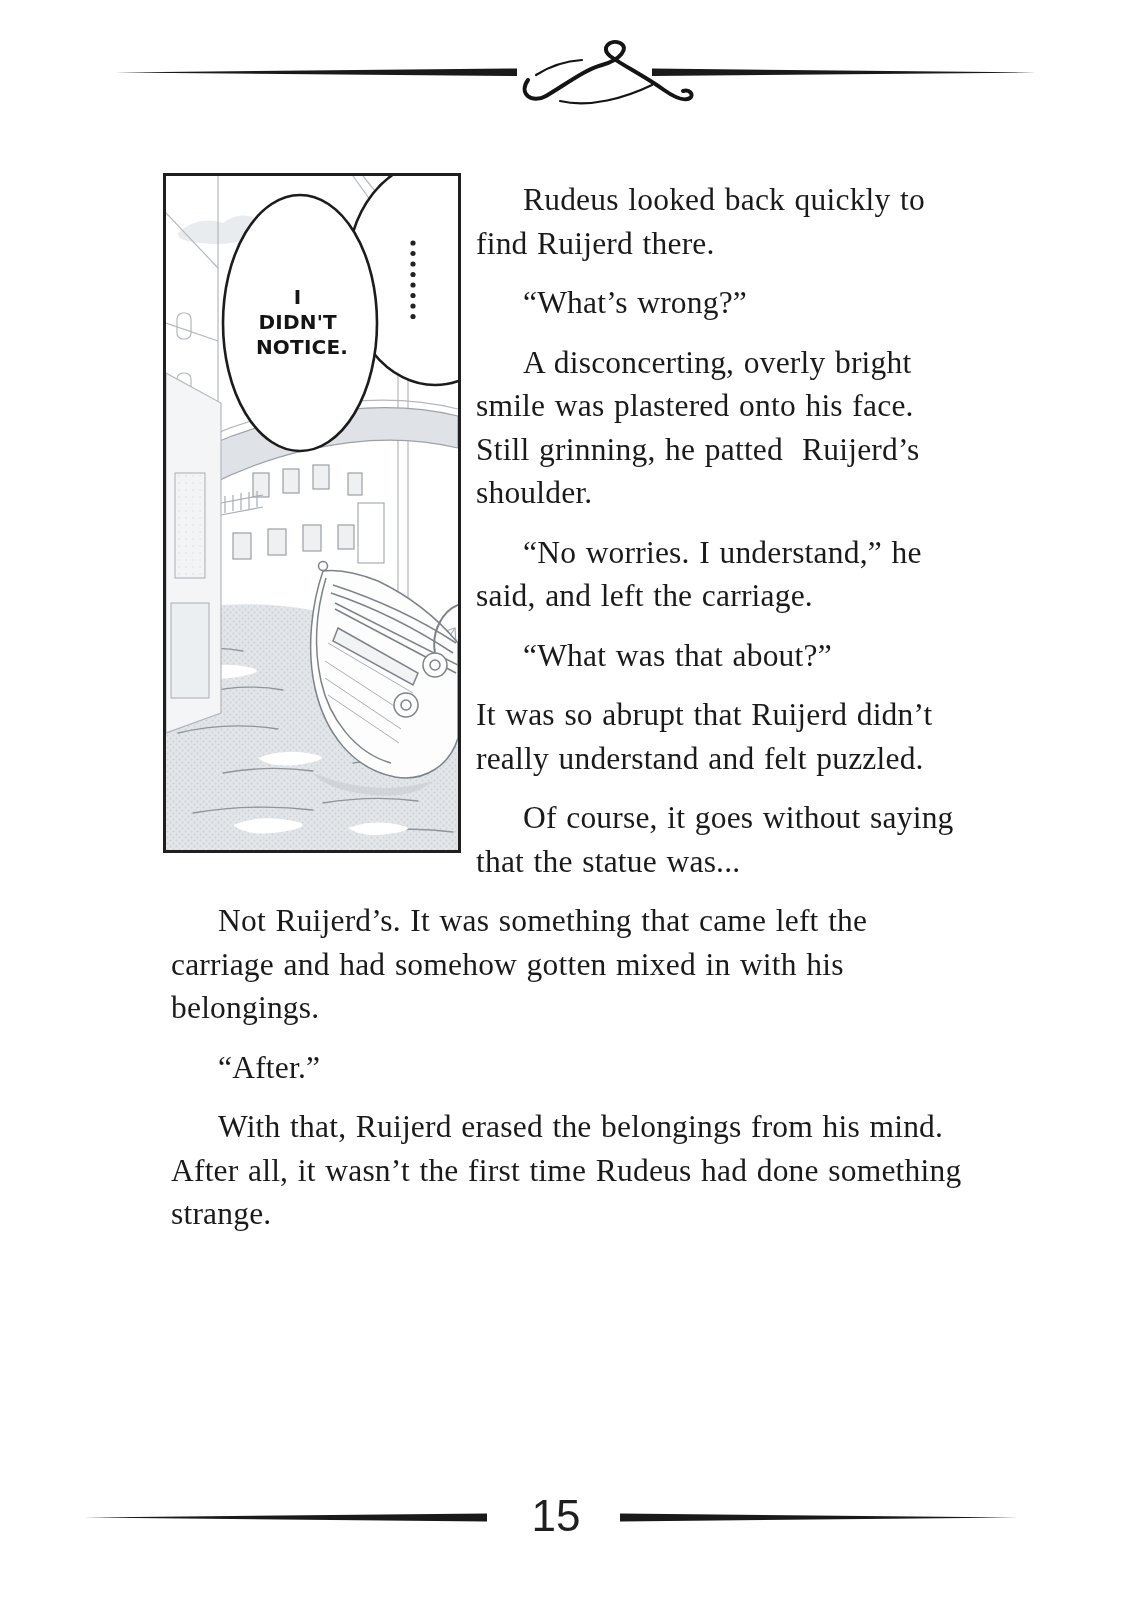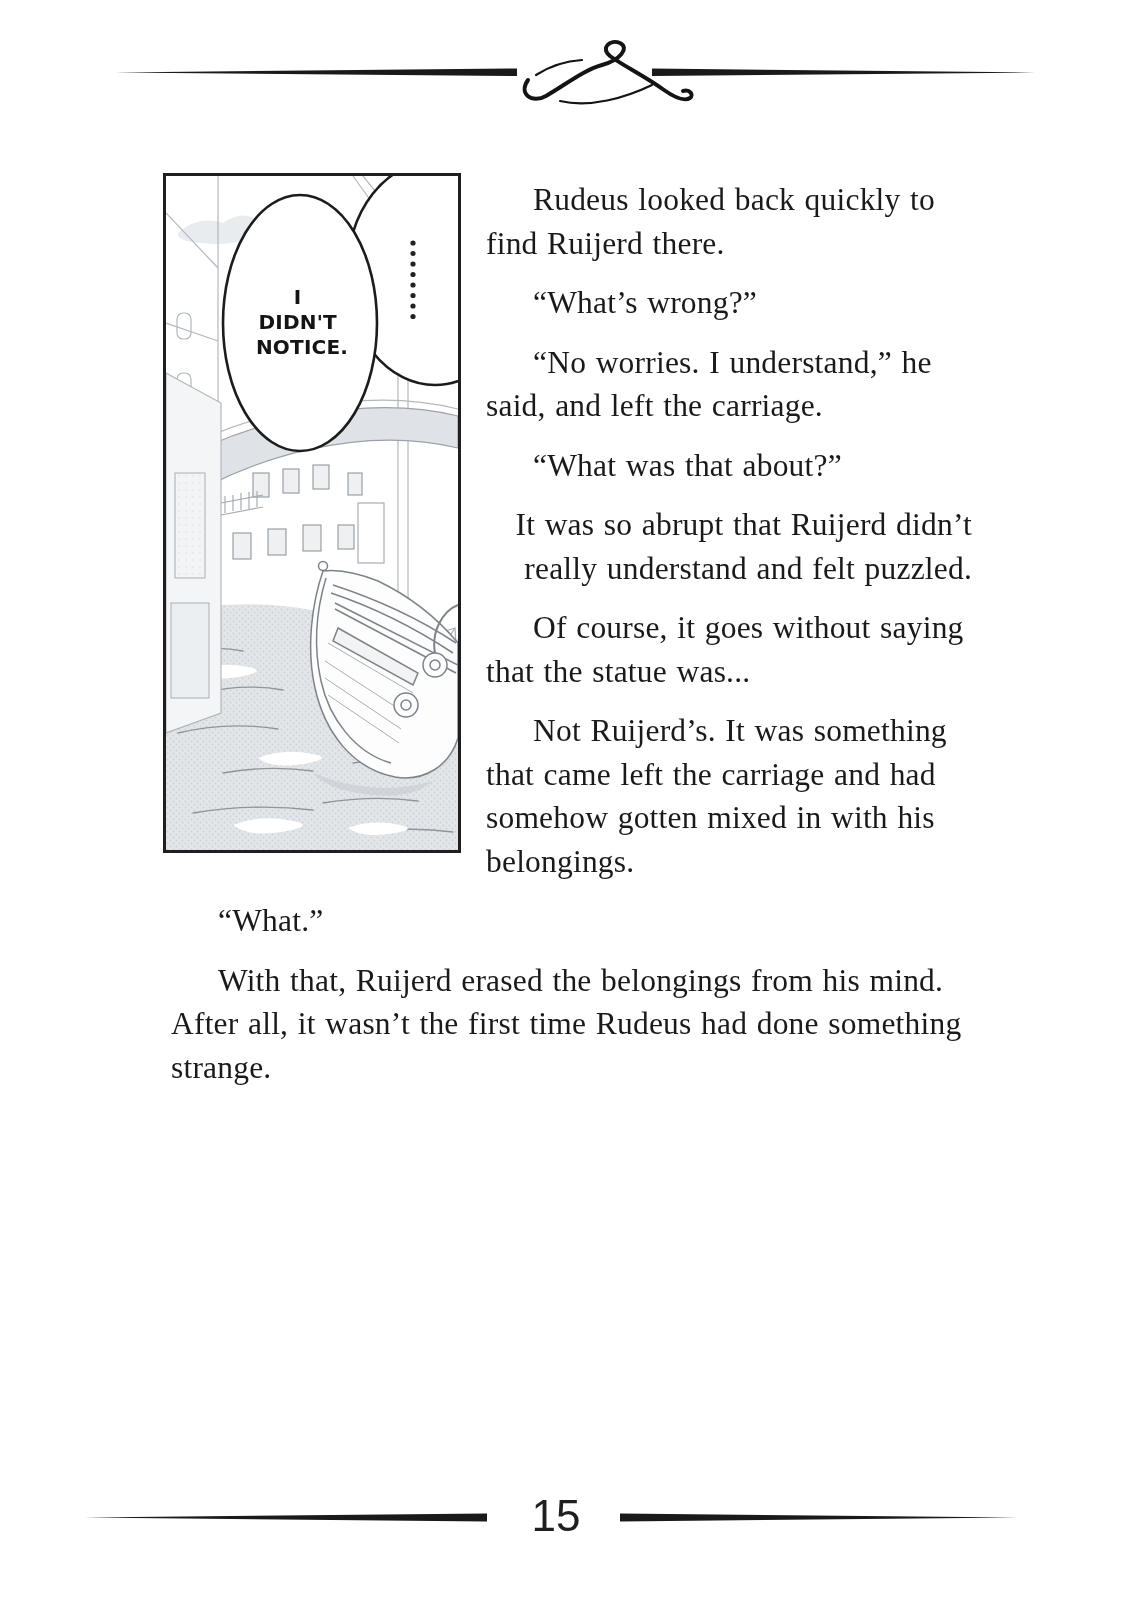--- a/index.html
+++ b/index.html
@@ -17,26 +17,26 @@
   #footer-area{top:1482px;}
   
   #body-text{
     position:absolute;
     left:155px;top:162px;width:833px;
     font-size:31.5px;line-height:43.5px;
     letter-spacing:0.2px;word-spacing:1.5px;
     text-align:left;
   }
   #body-text p{margin:16px;text-indent:47px;white-space:pre-wrap;}
-  #body-text p.flush{text-indent:0;text-align:right;}
+  #body-text p.flush{text-indent:0;}
   
   #manga-figure{
     float:left;
     width:298px;height:680px;
-    margin:3px 17px 32px 0;
+    margin:3px 7px 32px 0;
     padding:8px;border:0;
   }
   #manga-figure svg{display:block;}
 </style>
 </head>
 <body>
 
 <div id="page">
 
   <svg id="header-divider" class="rule-svg" width="1122" height="90" viewBox="0 0 1122 90">
@@ -189,26 +189,27 @@
             </text>
           </g>
         </g>
 
         <rect x="1.5" y="1.5" width="295" height="677" fill="none" stroke="#1f1f1f" stroke-width="3"></rect>
       </svg>
     </figure>
 
     <p>Rudeus looked back quickly to find Ruijerd there.</p>
     <p>“What’s wrong?”</p>
+    <p>A disconcerting, overly bright smile was plastered onto his face. Still grinning, he patted  Ruijerd’s shoulder.</p>
     <p>“No worries. I understand,” he said, and left the carriage.</p>
     <p>“What was that about?”</p>
     <p class="flush">It was so abrupt that Ruijerd didn’t really understand and felt puzzled.</p>
     <p>Of course, it goes without saying that the statue was...</p>
     <p>Not Ruijerd’s. It was something that came left the carriage and had somehow gotten mixed in with his belongings.</p>
-    <p>“What.”</p>
+    <p>“After.”</p>
     <p>With that, Ruijerd erased the belongings from his mind. After all, it wasn’t the first time Rudeus had done something strange.</p>
   </div>
 
   <svg id="footer-area" class="rule-svg" width="1122" height="70" viewBox="0 0 1122 70">
     <polygon points="85,35.5 487,31.5 487,39.5" fill="#1a1a1a"></polygon>
     <polygon points="620,31.5 620,39.5 1025,35.5" fill="#1a1a1a"></polygon>
     <text x="556" y="49" text-anchor="middle" font-family="Liberation Sans, sans-serif" font-size="44" fill="#1f1f1f">15</text>
   </svg>
 
 </div>

